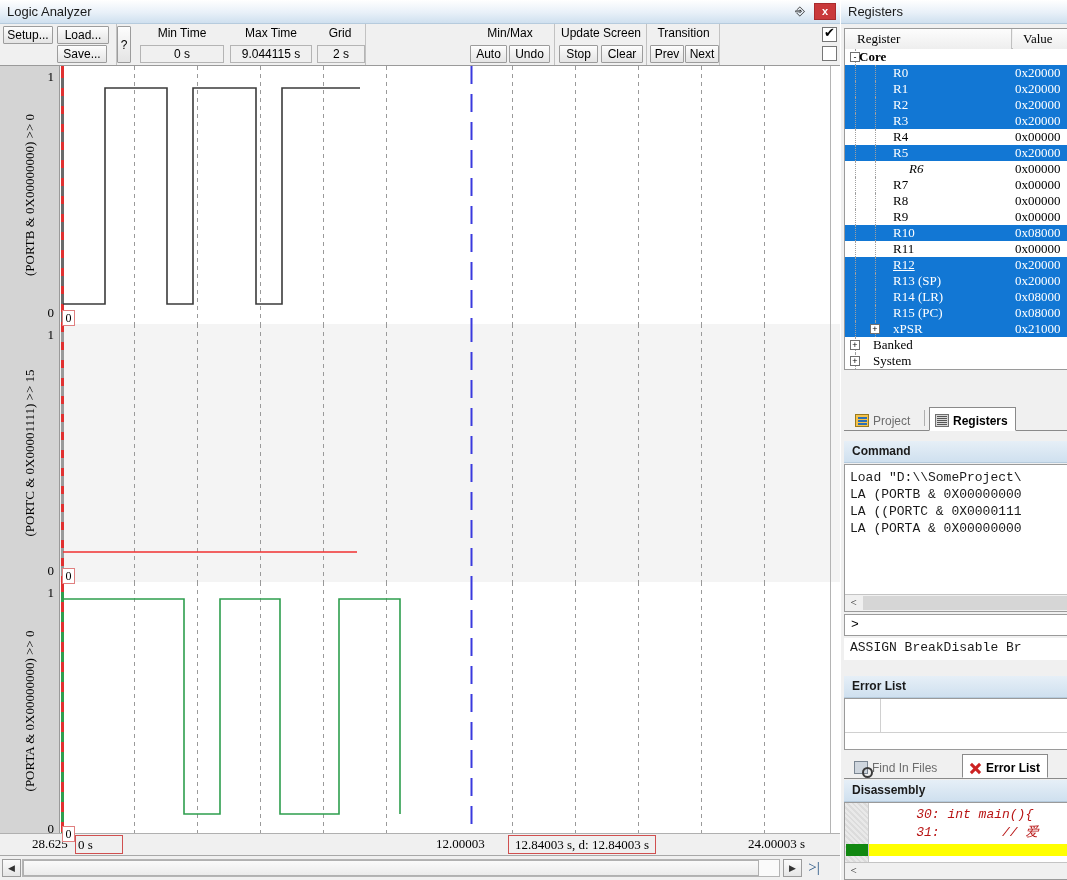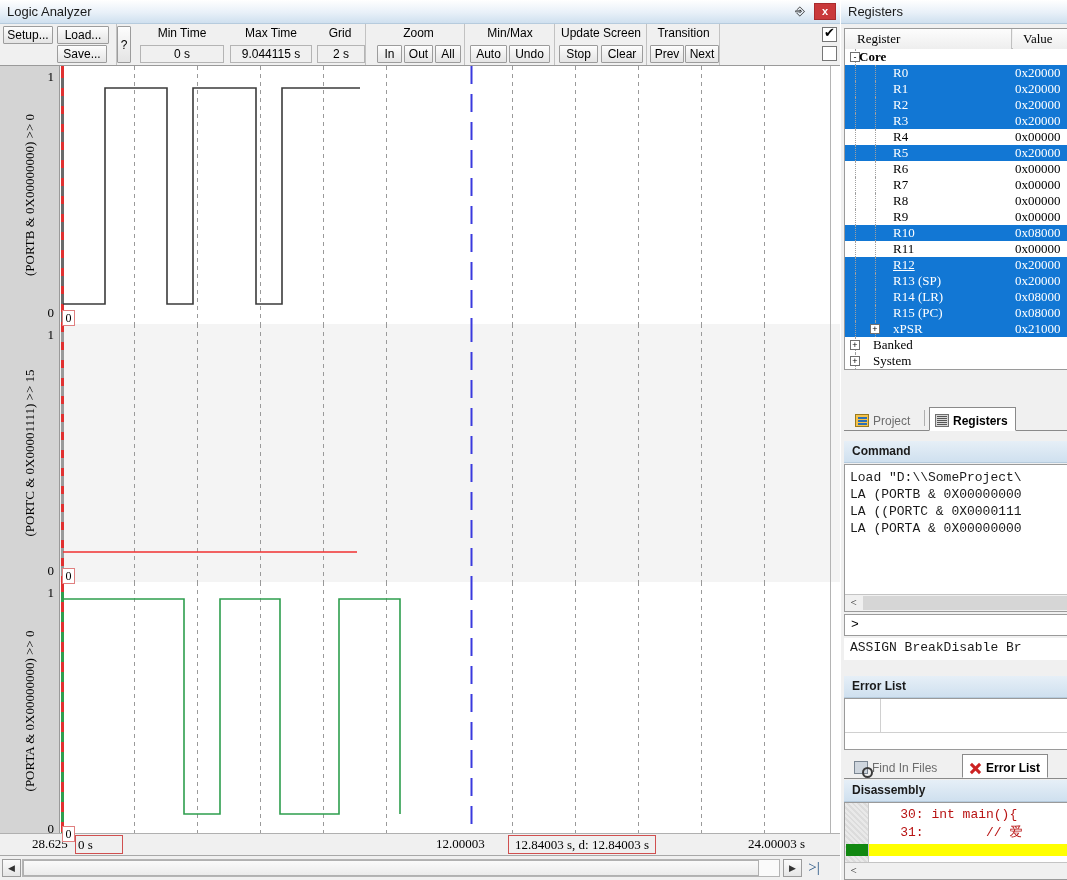--- a/index.html
+++ b/index.html
@@ -320,26 +320,20 @@
         <div style="position:absolute;left:0;top:2px;width:92px;text-align:center;font-size:12px;">Min Time</div>
         <div class="fld" style="left:4px; top:21px; width:84px; height:18px;">0 s</div>
 
         <div style="position:absolute;left:92px;top:2px;width:86px;text-align:center;font-size:12px;">Max Time</div>
         <div class="fld" style="left:94px; top:21px; width:82px; height:18px;">9.044115 s</div>
 
         <div style="position:absolute;left:178px;top:2px;width:52px;text-align:center;font-size:12px;">Grid</div>
         <div class="fld" style="left:181px; top:21px; width:48px; height:18px;">2 s</div>
       </div>
 
-      <div class="tgroup" style="left:373px; width:92px;">
-        <div class="tg-label">Zoom</div>
-        <button class="btn" style="left:4px; top:21px; width:25px; height:18px;">In</button>
-        <button class="btn" style="left:31px; top:21px; width:29px; height:18px;">Out</button>
-        <button class="btn" style="left:62px; top:21px; width:26px; height:18px;">All</button>
-      </div>
 
       <div class="tgroup" style="left:466px; width:89px;">
         <div class="tg-label">Min/Max</div>
         <button class="btn" style="left:4px; top:21px; width:37px; height:18px;">Auto</button>
         <button class="btn" style="left:43px; top:21px; width:41px; height:18px;">Undo</button>
       </div>
 
       <div class="tgroup" style="left:556px; width:91px;">
         <div class="tg-label">Update Screen</div>
         <button class="btn" style="left:3px; top:21px; width:39px; height:18px;">Stop</button>
@@ -518,21 +512,21 @@
           </div>
           <div class="rrow sel">
             <div class="guide" style="left: 10px;"></div>
             <div class="guide" style="left: 30px;"></div>
             <div class="nm" style="left: 48px;">R5</div>
             <div class="vl">0x20000</div>
           </div>
           <div class="rrow">
             <div class="guide" style="left: 10px;"></div>
             <div class="guide" style="left: 30px;"></div>
-            <div class="nm" style="left: 48px;">R6</div>
+            <div class="nm" style="left: 64px; font-style: italic;">R6</div>
             <div class="vl">0x00000</div>
           </div>
           <div class="rrow">
             <div class="guide" style="left: 10px;"></div>
             <div class="guide" style="left: 30px;"></div>
             <div class="nm" style="left: 48px;">R7</div>
             <div class="vl">0x00000</div>
           </div>
           <div class="rrow">
             <div class="guide" style="left: 10px;"></div>
@@ -644,21 +638,21 @@
       </div>
       <div class="tab active" style="left:118px;">
         <span class="icon-err ti"></span>
         <span>Error List</span>
       </div>
     </div>
 
     <div class="subhdr" style="top:780px;">Disassembly</div>
     <div class="cmdbox" style="top:802px; height:78px;">
       <div class="dis-gutter"></div>
-      <div style="position:absolute;left:24px;top:3px;">
+      <div style="position:absolute;left:40px;top:3px;font-style:italic;">
         <div class="dis-line">    30: int main(){</div>
         <div class="dis-line">    31:        // 爱</div>
       </div>
       <div class="dis-hl" style="top:41px;"></div>
       <div class="dis-green" style="top:41px;"></div>
       <div class="dis-sb">
         <div class="lf">&lt;</div>
       </div>
     </div>
   </div>

